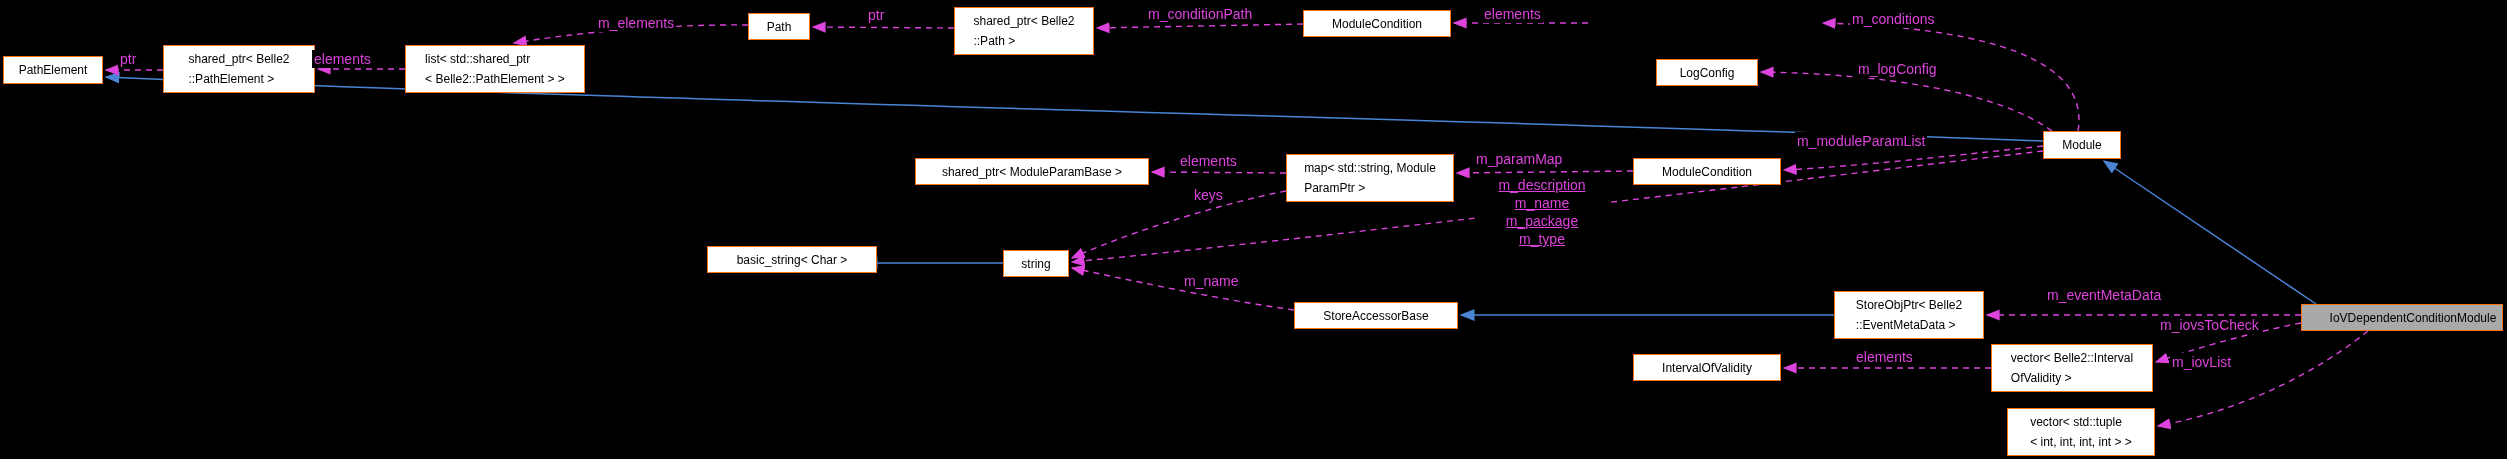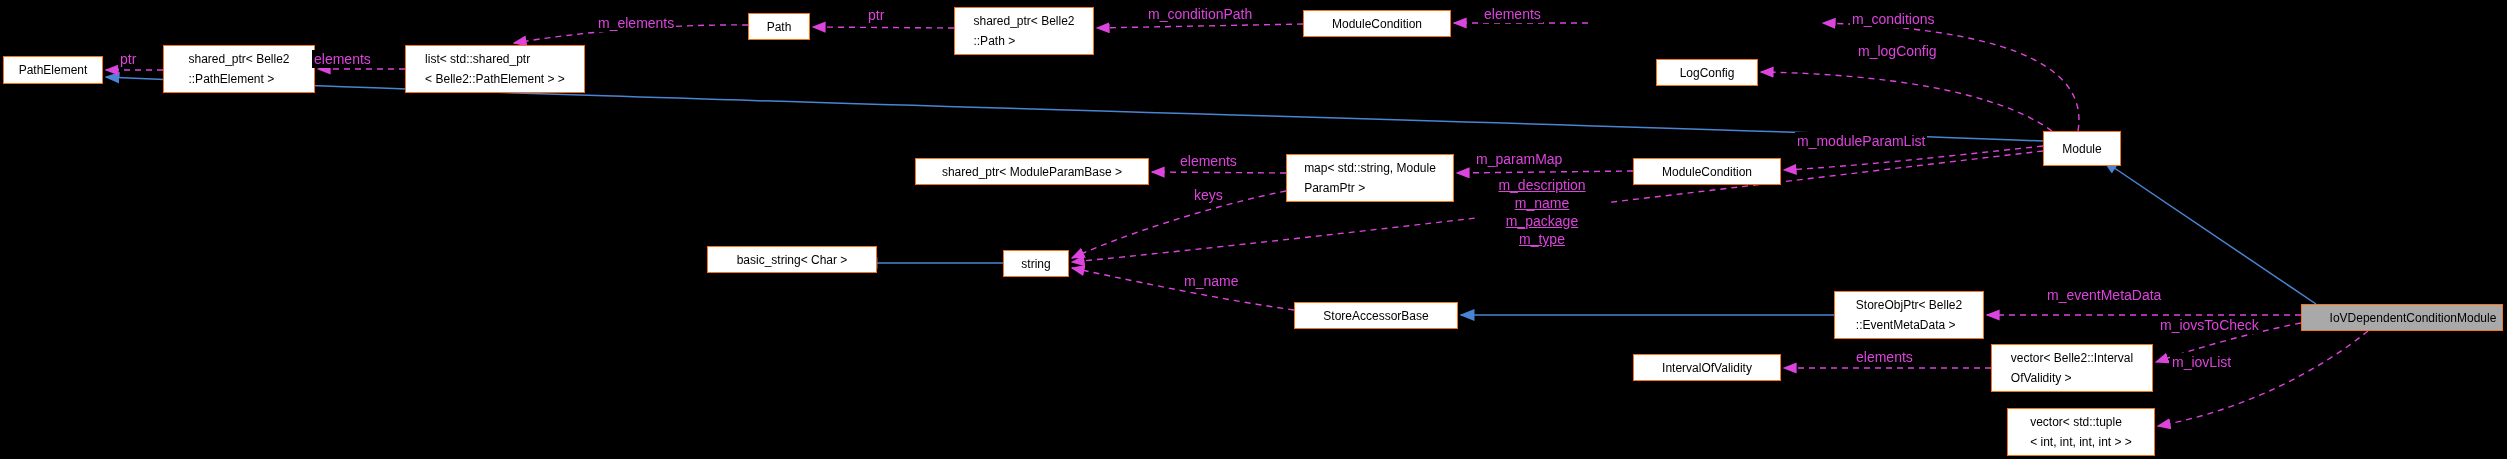--- a/index.html
+++ b/index.html
@@ -65,21 +65,21 @@
   <div class="node" style="left:3px;top:56px;width:100px;height:28px">PathElement</div>
   <div class="node" style="left:163px;top:45px;width:152px;height:48px">shared_ptr&lt; Belle2
 ::PathElement &gt;</div>
   <div class="node" style="left:405px;top:45px;width:180px;height:48px">list&lt; std::shared_ptr
 &lt; Belle2::PathElement &gt; &gt;</div>
   <div class="node" style="left:748px;top:13px;width:62px;height:27px">Path</div>
   <div class="node" style="left:954px;top:7px;width:140px;height:48px">shared_ptr&lt; Belle2
 ::Path &gt;</div>
   <div class="node" style="left:1303px;top:10px;width:148px;height:27px">ModuleCondition</div>
   <div class="node" style="left:1656px;top:59px;width:102px;height:27px">LogConfig</div>
-  <div class="node" style="left:2043px;top:131px;width:78px;height:35px">Module</div>
+  <div class="node" style="left:2043px;top:131px;width:78px;height:28px">Module</div>
   <div class="node" style="left:1286px;top:154px;width:168px;height:48px">map&lt; std::string, Module
 ParamPtr &gt;</div>
   <div class="node" style="left:915px;top:158px;width:234px;height:27px">shared_ptr&lt; ModuleParamBase &gt;</div>
   <div class="node" style="left:1633px;top:158px;width:148px;height:27px">ModuleCondition</div>
   <div class="node" style="left:707px;top:246px;width:170px;height:27px">basic_string&lt; Char &gt;</div>
   <div class="node" style="left:1003px;top:250px;width:66px;height:27px">string</div>
   <div class="node" style="left:1294px;top:302px;width:164px;height:27px">StoreAccessorBase</div>
   <div class="node" style="left:1834px;top:291px;width:150px;height:48px">StoreObjPtr&lt; Belle2
 ::EventMetaData &gt;</div>
   <div class="node" style="left:1633px;top:354px;width:148px;height:27px">IntervalOfValidity</div>
@@ -89,21 +89,21 @@
 &lt; int, int, int, int &gt; &gt;</div>
   <div class="node main" style="left:2301px;top:304px;width:202px;height:27px">IoVDependentConditionModule</div>
 
   <span class="elabel" style="left:118px;top:50px">ptr</span>
   <span class="elabel" style="left:312px;top:50px">elements</span>
   <span class="elabel" style="left:596px;top:14px">m_elements</span>
   <span class="elabel" style="left:866px;top:6px">ptr</span>
   <span class="elabel" style="left:1146px;top:5px">m_conditionPath</span>
   <span class="elabel" style="left:1482px;top:5px">elements</span>
   <span class="elabel" style="left:1850px;top:10px">m_conditions</span>
-  <span class="elabel" style="left:1856px;top:42px">m_logConfig</span>
+  <span class="elabel" style="left:1856px;top:60px">m_logConfig</span>
   <span class="elabel" style="left:1795px;top:132px">m_moduleParamList</span>
   <span class="elabel" style="left:1178px;top:152px">elements</span>
   <span class="elabel" style="left:1474px;top:150px">m_paramMap</span>
   <span class="elabel" style="left:1192px;top:186px">keys</span>
   <span class="elabel block" style="left:1475px;top:176px">m_description
 m_name
 m_package
 m_type</span>
   <span class="elabel" style="left:1182px;top:272px">m_name</span>
   <span class="elabel" style="left:2045px;top:286px">m_eventMetaData</span>

